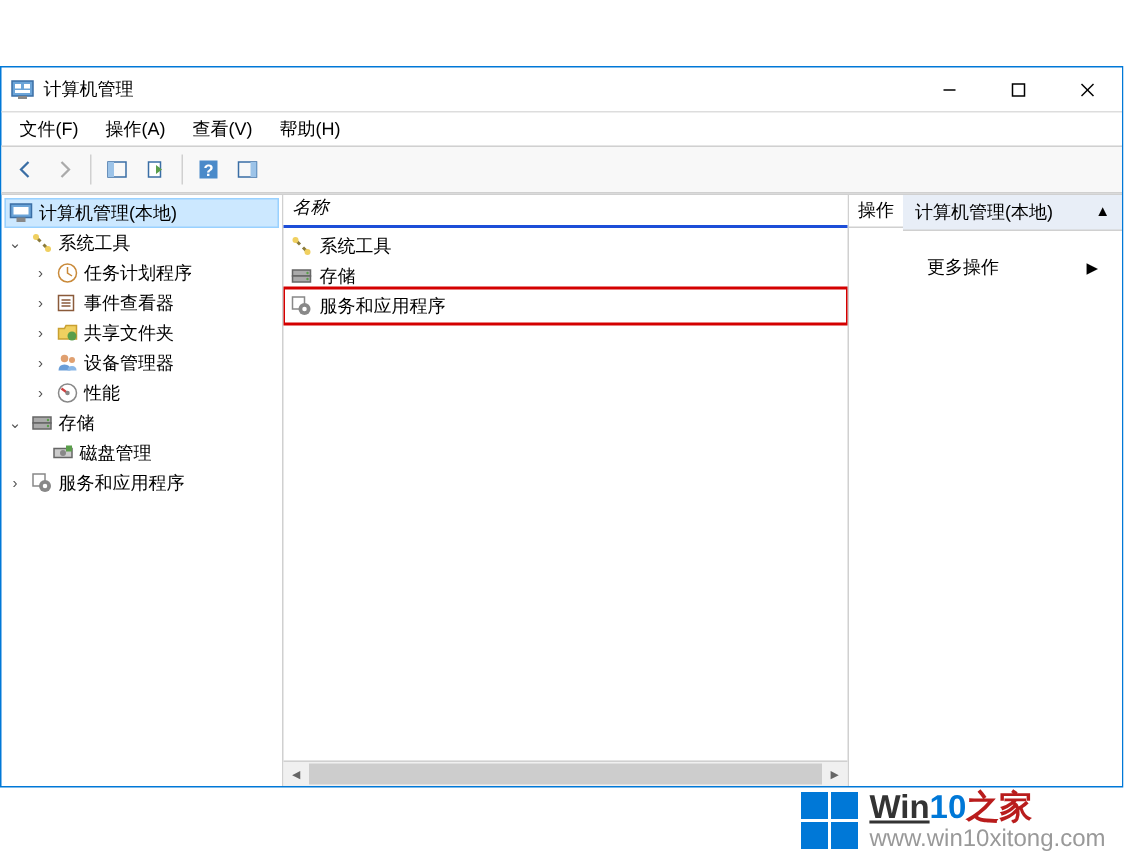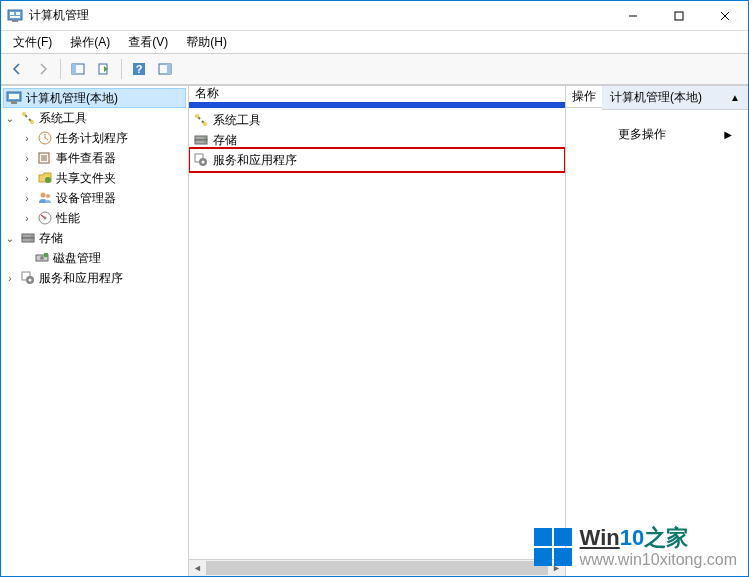--- a/index.html
+++ b/index.html
@@ -1,18 +1,18 @@
 <!DOCTYPE html>
 <html><head>
   <meta charset="utf-8">
   <style>
     * { box-sizing: border-box; margin: 0; padding: 0; font-family: "Microsoft YaHei", "SimSun", sans-serif; }
     body { width: 749px; height: 577px; background: #fff; font-size: 12px; position: relative; }
     
-    .window { width: 749px; height: 577px; border: 1px solid #0078d7; display: flex; flex-direction: column; }
+    .window { width: 749px; height: 481px; border: 1px solid #0078d7; display: flex; flex-direction: column; margin-top: 44px; }
     
     .titlebar { height: 30px; display: flex; align-items: center; padding-left: 6px; border-bottom: 1px solid #ddd; }
     .titlebar-icon { width: 16px; height: 16px; margin-right: 6px; }
     .titlebar-text { flex: 1; font-size: 12px; }
     .sysbtns { display: flex; height: 100%; }
     .sysbtn { width: 46px; display: flex; align-items: center; justify-content: center; cursor: pointer; }
     
     .menubar { height: 22px; display: flex; align-items: center; padding: 0 4px; gap: 2px; }
     .menuitem { padding: 2px 8px; cursor: pointer; }
     
@@ -23,21 +23,21 @@
     .content { flex: 1; display: flex; border-top: 1px solid #d0d0d0; min-height: 0; }
     
     .tree-pane { width: 188px; border-right: 1px solid #d0d0d0; overflow: auto; padding: 2px; }
     .tree-root { background: #cce8ff; border: 1px solid #99d1ff; display: flex; align-items: center; height: 20px; padding: 0 2px; gap: 4px; }
     .tree-item { display: flex; align-items: center; height: 20px; gap: 3px; cursor: pointer; white-space: nowrap; }
     .tree-indent { display: inline-block; }
     .tw { width: 14px; display: inline-flex; justify-content: center; font-size: 10px; color: #555; }
     .tree-icon { width: 16px; height: 16px; flex-shrink: 0; }
     
     .list-pane { flex: 1; display: flex; flex-direction: column; border-right: 1px solid #d0d0d0; }
-    .list-header { height: 22px; border-bottom: 6px solid #1d4ed8; display: flex; align-items: flex-end; padding: 0 6px; background: #fff; }
+    .list-header { height: 22px; border-bottom: 2px solid #1d4ed8; display: flex; align-items: flex-start; padding: 0 6px; background: #fff; font-style: italic; }
     .list-body { flex: 1; padding: 2px; overflow: auto; position: relative; }
     .list-item { display: flex; align-items: center; height: 20px; gap: 4px; padding: 0 2px; cursor: pointer; }
     .list-item.highlighted { outline: 2px solid #d40000; outline-offset: 1px; }
     .list-scroll-h { height: 17px; border-top: 1px solid #d0d0d0; background: #f0f0f0; position: relative; }
     .thumb-h { position: absolute; left: 17px; right: 17px; top: 1px; bottom: 1px; background: #cdcdcd; }
     .arrow-h { position: absolute; top: 0; width: 17px; height: 100%; display: flex; align-items: center; justify-content: center; font-size: 9px; color: #666; }
     
     .actions-pane { width: 182px; display: flex; flex-direction: row; }
     .actions-header { height: 22px; border-bottom: 1px solid #d0d0d0; background: #fff; display: flex; align-items: center; padding: 0 6px; font-weight: normal; }
     .actions-body { flex: 1; padding: 0; }
@@ -45,21 +45,21 @@
     .action-group .arrow-up { font-size: 10px; }
     .action-item { padding: 16px 16px; display: flex; align-items: center; justify-content: space-between; cursor: pointer; }
     .action-item .arrow-right { font-size: 10px; }
     
     .watermark { position: absolute; right: 12px; bottom: 8px; display: flex; align-items: center; gap: 6px; }
     .watermark-logo { width: 42px; height: 42px; }
     .watermark-text { display: flex; flex-direction: column; line-height: 1.15; }
     .watermark-main { font-size: 22px; font-weight: 700; }
     .watermark-win { color: #333; text-decoration: underline; }
     .watermark-10 { color: #0078d7; }
-    .watermark-sub { color: #0f766e; font-weight: 700; }
+    .watermark-sub { color: #b91c1c; font-weight: 700; }
     .watermark-url { font-size: 16px; color: #999; }
     
     svg { display: block; }
   </style>
 </head>
 <body>
 
 <div class="window">
 
   <div class="titlebar">

